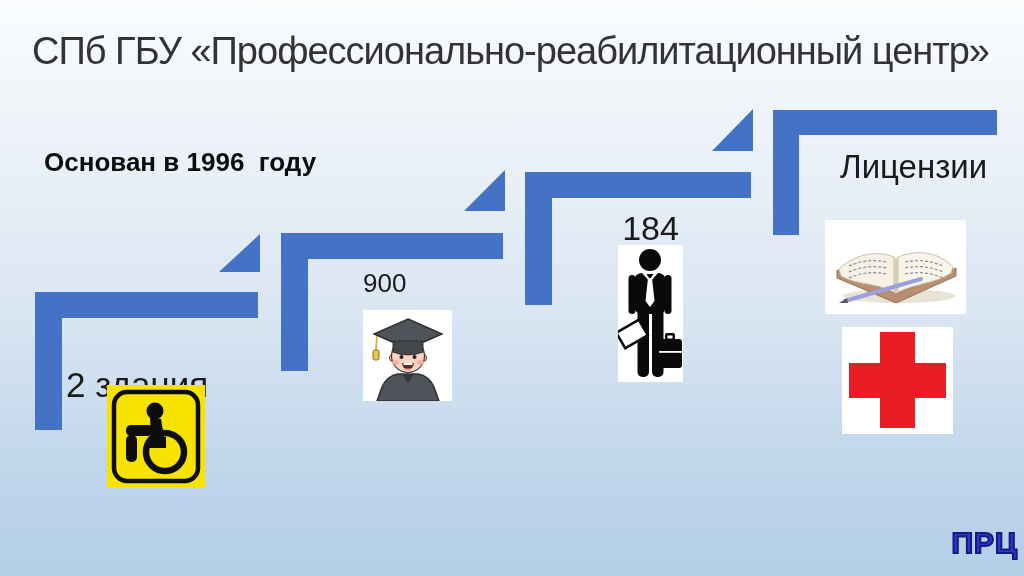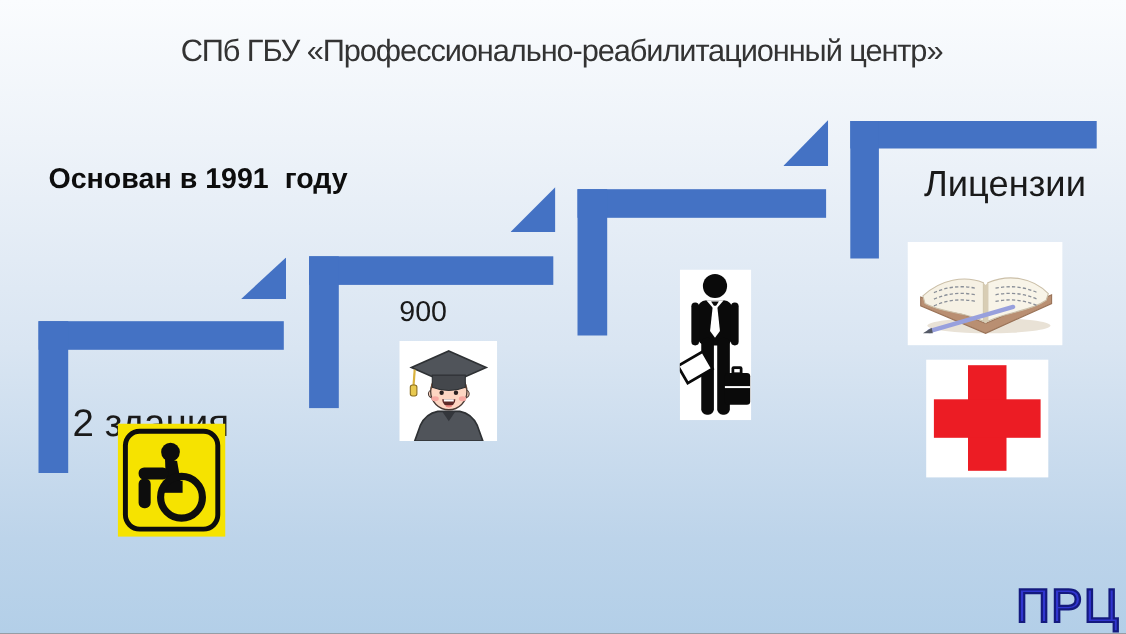--- a/index.html
+++ b/index.html
@@ -3,21 +3,21 @@
 <meta charset="utf-8">
 <style>
   html,body{margin:0;padding:0;background:#888;}
   .slide{
     position:relative;width:1024px;height:576px;overflow:hidden;
     font-family:"Liberation Sans", sans-serif;
     background:linear-gradient(180deg,#fafcfe 0%,#eef3f9 22%,#d9e5f2 55%,#bdd4ea 85%,#b3cfe8 100%);
   }
   .title{
     position:absolute;left:0;right:3px;top:30px;text-align:center;
-    font-size:28px;letter-spacing:-1px;color:#333;white-space:nowrap;
+    font-size:38px;letter-spacing:-1px;color:#333;white-space:nowrap;
   }
   .founded{
     position:absolute;left:44px;top:147px;font-size:26px;font-weight:bold;
     color:#0d0d0d;white-space:pre;
   }
   .bar,.vert{position:absolute;background:#4472c4;}
   .tri{position:absolute;background:#4472c4;clip-path:polygon(0 100%,100% 100%,100% 0);}
   
   .s1-bar{left:35px;top:292px;width:223px;height:26px;}
   .s1-vert{left:35px;top:292px;width:27px;height:138px;}
@@ -43,51 +43,52 @@
   .icon-box{position:absolute;}
   .ic-wheelchair{left:107px;top:385px;width:98px;height:103px;}
   .ic-graduate{left:363px;top:310px;width:89px;height:91px;}
   .ic-businessman{left:618px;top:245px;width:65px;height:137px;}
   .ic-book{left:825px;top:220px;width:141px;height:94px;}
   .ic-cross{left:842px;top:327px;width:111px;height:107px;background:#fff;}
   .cross-v{position:absolute;left:34%;top:5%;width:32%;height:89%;background:#ec1c24;}
   .cross-h{position:absolute;left:6%;top:34%;width:88%;height:32%;background:#ec1c24;}
 
   .logo{
-    position:absolute;right:6px;bottom:0px;
-    font-size:43px;font-weight:400;letter-spacing:1px;
+    position:absolute;right:6px;bottom:16px;
+    font-size:30px;font-weight:700;letter-spacing:1px;
     color:#3136d0;-webkit-text-stroke:2px #141a7e;
   }
   svg{display:block;}
 </style>
 </head>
 <body>
 
 <div class="slide">
 
   <div class="title">СПб ГБУ «Профессионально-реабилитационный центр»</div>
-  <div class="founded">Основан в 1991  году</div>
+  <div class="founded">Основан в 1996  году</div>
 
   <div class="bar s1-bar"></div>
   <div class="vert s1-vert"></div>
 
   <div class="tri s2-tri"></div>
   <div class="bar s2-bar"></div>
   <div class="vert s2-vert"></div>
 
   <div class="tri s3-tri"></div>
   <div class="bar s3-bar"></div>
   <div class="vert s3-vert"></div>
 
   <div class="tri s4-tri"></div>
   <div class="bar s4-bar"></div>
   <div class="vert s4-vert"></div>
 
   <div class="step-label lbl-1">2 здания</div>
   <div class="step-label lbl-2">900</div>
+  <div class="step-label lbl-3">184</div>
   <div class="step-label lbl-4">Лицензии</div>
 
   <div class="icon-box ic-wheelchair">
     <svg viewBox="0 0 98 103" width="98" height="103">
       <rect x="0" y="0" width="98" height="103" fill="#f6e300"></rect>
       <rect x="7" y="7" width="84" height="89" rx="13" fill="none" stroke="#0d0d0d" stroke-width="4.5"></rect>
       <circle cx="48" cy="26" r="8.5" fill="#0d0d0d"></circle>
       <path d="M43,32 L54,34 L58,57 L44,58 Z" fill="#0d0d0d"></path>
       <rect x="19" y="40" width="27" height="11" rx="5" fill="#0d0d0d"></rect>
       <rect x="19" y="50" width="11" height="27" rx="5" fill="#0d0d0d"></rect>

